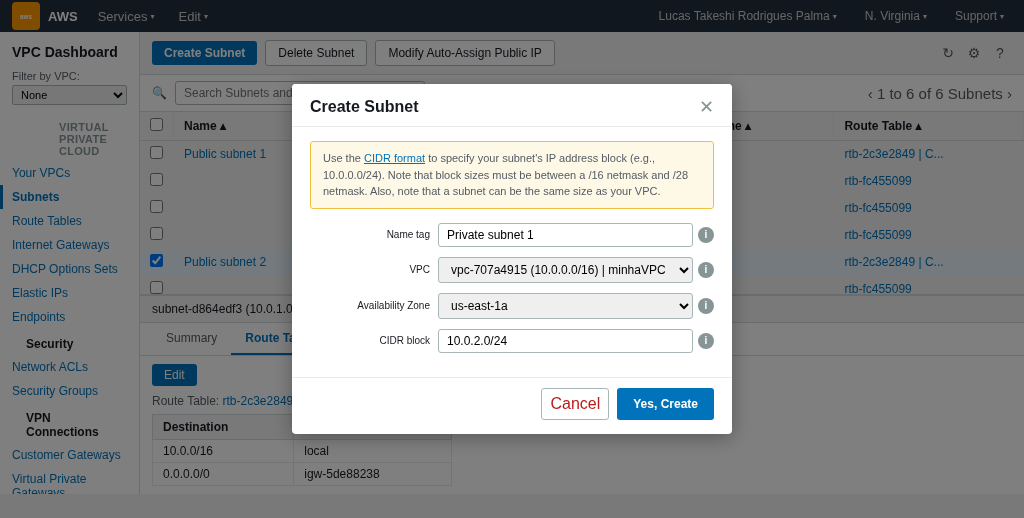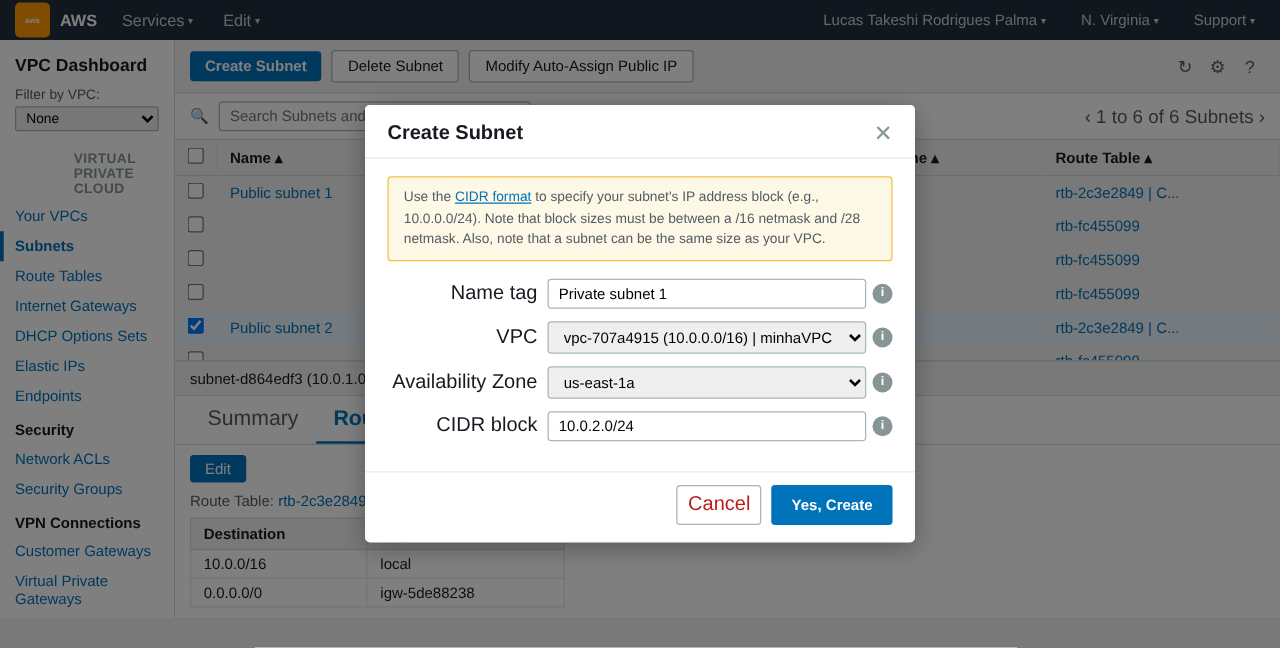--- a/index.html
+++ b/index.html
@@ -87,21 +87,21 @@
     .sidebar-item.active {
       color: #0073bb;
       font-weight: bold;
       border-left: 3px solid #0073bb;
       padding-left: 9px;
     }
     .sidebar-section-header {
       font-size: 12px;
       font-weight: bold;
       color: #16191f;
-      padding: 8px 12px 4px;
+      padding: 8px 26px 4px;
     }
 
     
     .content {
       flex: 1;
       display: flex;
       flex-direction: column;
       overflow: hidden;
     }
 
@@ -208,21 +208,21 @@
       color: #16191f;
     }
     .detail-tabs {
       display: flex;
       background: #fff;
       border-bottom: 1px solid #d5dbdb;
       padding: 0 12px;
     }
     .detail-tab {
       padding: 8px 14px;
-      font-size: 17px;
+      font-size: 12px;
       color: #545b64;
       cursor: pointer;
       border-bottom: 2px solid transparent;
     }
     .detail-tab.active {
       color: #0073bb;
       border-bottom: 2px solid #0073bb;
       font-weight: bold;
     }
     .detail-tab-content {
@@ -310,21 +310,21 @@
     .modal-info a { color: #0073bb; }
     .form-row {
       display: flex;
       align-items: center;
       margin-bottom: 10px;
       gap: 8px;
     }
     .form-label {
       width: 120px;
       text-align: right;
-      font-size: 16px;
+      font-size: 10px;
       color: #16191f;
       flex-shrink: 0;
     }
     .form-field {
       flex: 1;
       display: flex;
       align-items: center;
       gap: 5px;
       justify-content: space-between;
     }

